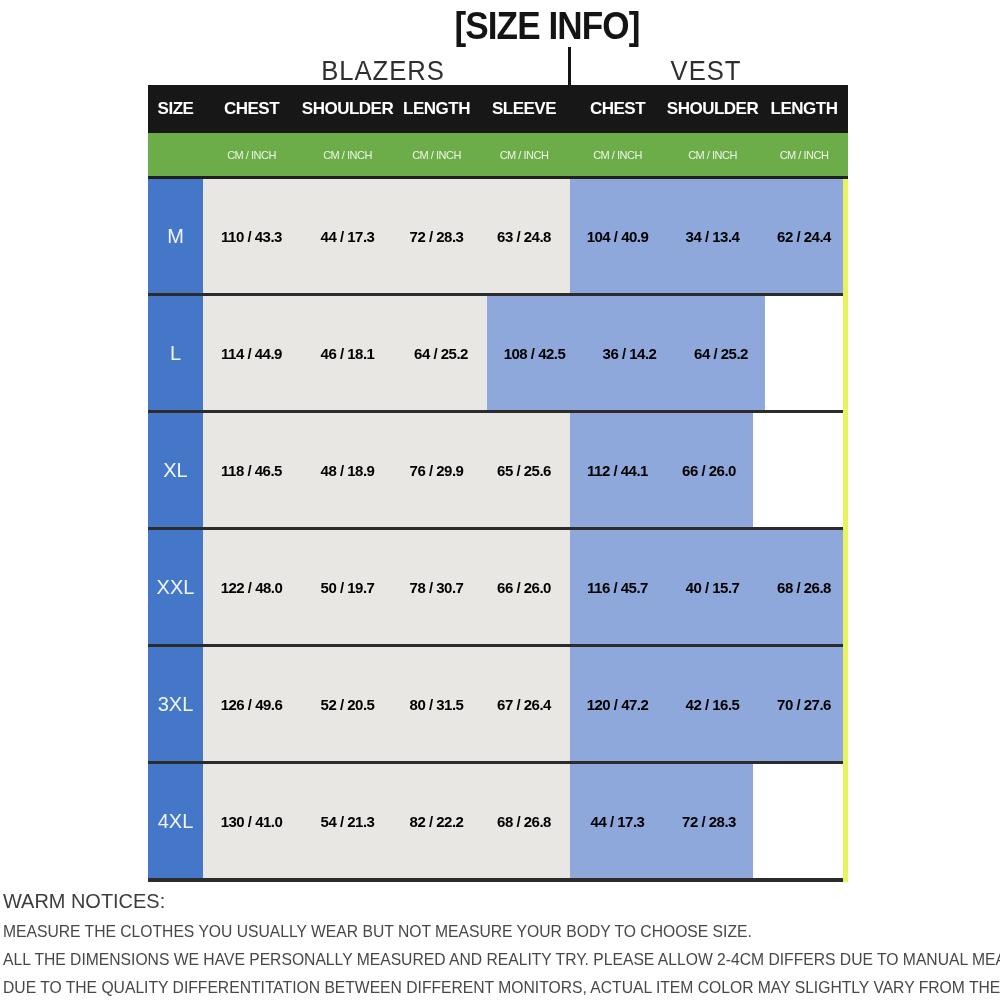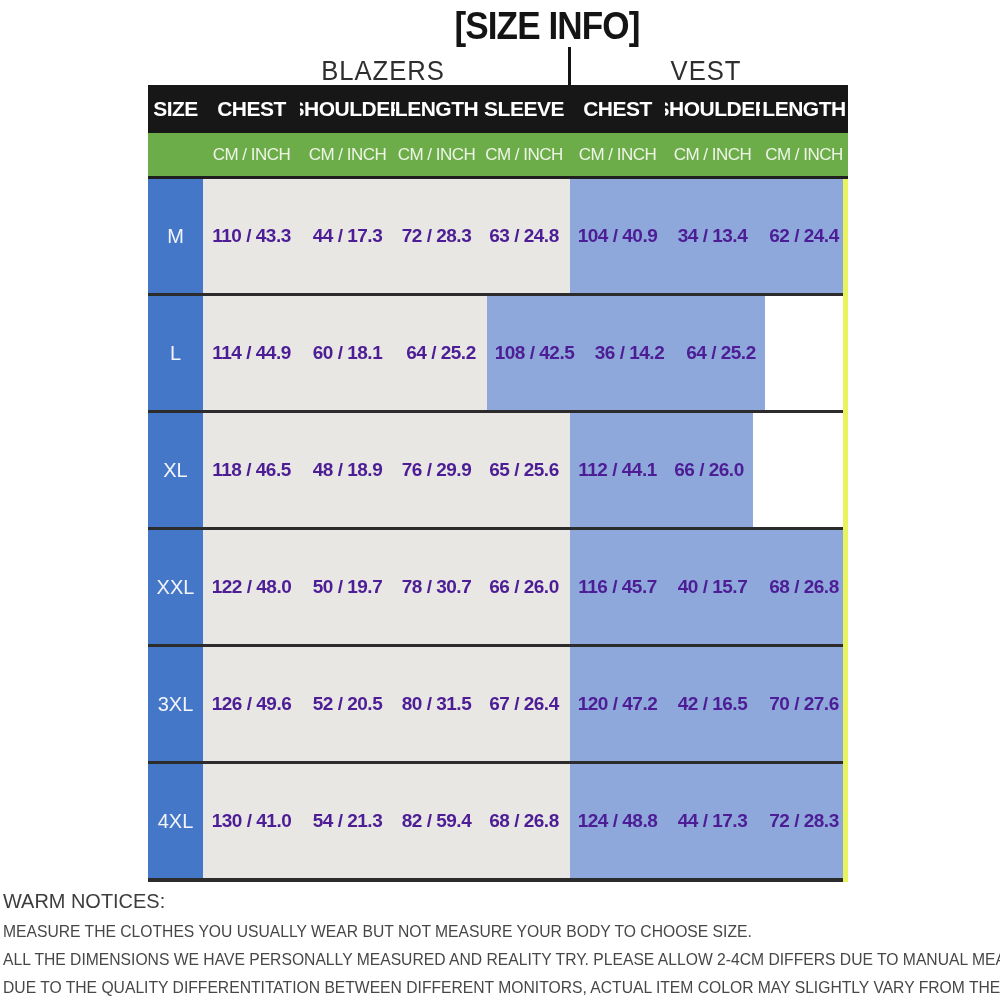--- a/index.html
+++ b/index.html
@@ -24,31 +24,31 @@
   .section-vest{left:706px;}
 
   
   .size-table{position:absolute;left:148px;top:85px;width:700px;}
   .trow{display:flex;width:700px;}
   .cell{display:flex;align-items:center;justify-content:center;box-sizing:border-box;white-space:nowrap;overflow:hidden;}
   .c0{width:55px;} .c1{width:97px;} .c2{width:95px;} .c3{width:83px;}
   .c4{width:92px;} .c5{width:95px;} .c6{width:95px;} .c7{width:88px;}
 
   .header-row{height:48px;background:#171717;}
-  .header-row .cell{color:#ffffff;font-weight:bold;font-size:21px;letter-spacing:-0.5px;}
+  .header-row .cell{color:#ffffff;font-weight:bold;font-size:17px;letter-spacing:-0.5px;}
 
   .unit-row{height:43px;background:#6cad4a;border-bottom:3px solid #1f1f1f;}
-  .unit-row .cell{color:#eef4e6;font-size:17px;letter-spacing:-0.5px;}
+  .unit-row .cell{color:#eef4e6;font-size:11px;letter-spacing:-0.5px;}
 
   .tbody{position:relative;}
   .data-row{height:114px;}
   .data-row .size{background:#4577c9;color:#f2f4f8;font-size:20px;letter-spacing:0;}
   .data-row .blz{background:#e8e7e4;}
   .data-row .vest{background:#8fa8db;}
-  .data-row .val{color:#4c1d95;font-weight:bold;font-size:19px;letter-spacing:-0.5px;}
+  .data-row .val{color:#000000;font-weight:bold;font-size:15px;letter-spacing:-0.5px;}
   .sep{height:3px;background:#2c2c2c;width:700px;}
   .bottom-bar{height:4px;background:#2c2c2c;width:700px;}
   .yellow-strip{position:absolute;top:0;bottom:0;right:0;width:5px;background:#e9f35d;z-index:5;}
 
   
   .notices{position:absolute;left:3px;top:889px;transform:scaleX(0.95);transform-origin:left top;width:1050px;}
   .notices-heading{font-size:21px;color:#3d3d3d;letter-spacing:0;}
   .notice-line{font-size:16.5px;color:#474747;margin-top:9px;letter-spacing:0;white-space:nowrap;}
 </style>
 </head>
@@ -94,21 +94,21 @@
       <div class="cell c4 blz val">63 / 24.8</div>
       <div class="cell c5 vest val">104 / 40.9</div>
       <div class="cell c6 vest val">34 / 13.4</div>
       <div class="cell c7 vest val">62 / 24.4</div>
     </div>
     <div class="sep"></div>
 
     <div class="trow data-row">
       <div class="cell c0 size">L</div>
       <div class="cell c1 blz val">114 / 44.9</div>
-      <div class="cell c2 blz val">60 / 18.1</div>
+      <div class="cell c2 blz val">46 / 18.1</div>
       <div class="cell c4 blz val">64 / 25.2</div>
       <div class="cell c5 vest val">108 / 42.5</div>
       <div class="cell c6 vest val">36 / 14.2</div>
       <div class="cell c7 vest val">64 / 25.2</div>
     </div>
     <div class="sep"></div>
 
     <div class="trow data-row">
       <div class="cell c0 size">XL</div>
       <div class="cell c1 blz val">118 / 46.5</div>
@@ -141,23 +141,22 @@
       <div class="cell c5 vest val">120 / 47.2</div>
       <div class="cell c6 vest val">42 / 16.5</div>
       <div class="cell c7 vest val">70 / 27.6</div>
     </div>
     <div class="sep"></div>
 
     <div class="trow data-row">
       <div class="cell c0 size">4XL</div>
       <div class="cell c1 blz val">130 / 41.0</div>
       <div class="cell c2 blz val">54 / 21.3</div>
-      <div class="cell c3 blz val">82 / 59.4</div>
+      <div class="cell c3 blz val">82 / 22.2</div>
       <div class="cell c4 blz val">68 / 26.8</div>
-      <div class="cell c5 vest val">124 / 48.8</div>
       <div class="cell c6 vest val">44 / 17.3</div>
       <div class="cell c7 vest val">72 / 28.3</div>
     </div>
     <div class="bottom-bar"></div>
   </div>
 </div>
 
 <div class="notices">
   <div class="notices-heading">WARM NOTICES:</div>
   <div class="notice-line">MEASURE THE CLOTHES YOU USUALLY WEAR BUT NOT MEASURE YOUR BODY TO CHOOSE SIZE.</div>

